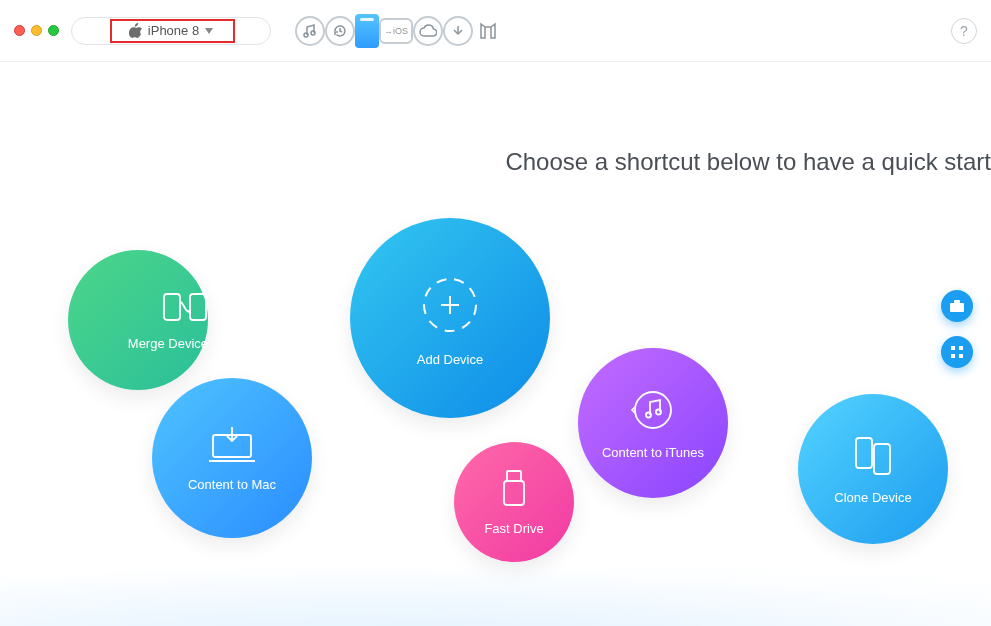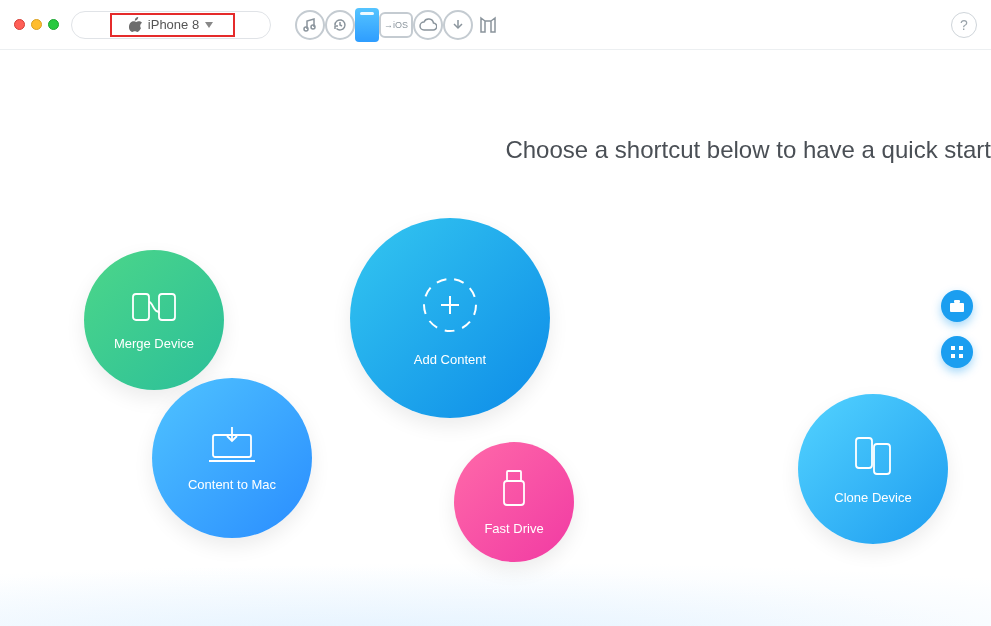--- a/index.html
+++ b/index.html
@@ -6,21 +6,21 @@
   body {
     width: 991px; height: 626px;
     font-family: -apple-system, "Helvetica Neue", Arial, sans-serif;
     background: #fff;
     position: relative; overflow: hidden;
     color: #333;
   }
   
   .toolbar {
     display: flex; align-items: center;
-    height: 50px; padding: 0 14px;
+    height: 62px; padding: 0 14px;
     border-bottom: 1px solid #eceff1;
     gap: 8px;
   }
   .traffic { display: flex; gap: 6px; margin-right: 4px; }
   .dot { width: 11px; height: 11px; border-radius: 50%; }
   .dot.red    { background: #ff5f57; border: 1px solid #d43d36; }
   .dot.yellow { background: #ffbd2e; border: 1px solid #d9a021; }
   .dot.green  { background: #28c940; border: 1px solid #1da531; }
 
   .device-pill {
@@ -73,21 +73,21 @@
   .bubble {
     position: absolute; border-radius: 50%;
     display: flex; flex-direction: column; align-items: center; justify-content: center;
     color: #fff; font-size: 13px; text-align: center; gap: 12px;
     box-shadow: 0 8px 20px rgba(0,0,0,0.08);
     cursor: pointer;
   }
   .bubble .lbl { font-size: 13px; font-weight: 400; }
   .bubble .ico { display:flex; align-items:center; justify-content:center; }
 
-  .b-merge   { width: 140px; height: 140px; left: 84px;  top: 250px; background: linear-gradient(135deg,#4cd689,#2bbf9a); }
+  .b-merge   { width: 140px; height: 140px; left: 68px;  top: 250px; background: linear-gradient(135deg,#4cd689,#2bbf9a); align-items: flex-end; }
   .b-mac     { width: 160px; height: 160px; left: 152px; top: 378px; background: linear-gradient(135deg,#4fc3ff,#2a8dff); }
   .b-add     { width: 200px; height: 200px; left: 350px; top: 218px; background: linear-gradient(135deg,#34c7f0,#0d8be8); }
   .b-fast    { width: 120px; height: 120px; left: 454px; top: 442px; background: linear-gradient(135deg,#ff6aa9,#f13aa3); }
   .b-itunes  { width: 150px; height: 150px; left: 578px; top: 348px; background: linear-gradient(135deg,#c36bff,#8a45ff); }
   .b-todev   { width: 140px; height: 140px; left: 724px; top: 238px; background: linear-gradient(135deg,#ffa165,#ff6b7a); }
   .b-clone   { width: 150px; height: 150px; left: 798px; top: 394px; background: linear-gradient(135deg,#53d3ff,#1d9cf0); }
 
   
   .side-fab {
     position: absolute; right: 18px; width: 32px; height: 32px;
@@ -204,33 +204,45 @@
     <div class="lbl">Content to Mac</div>
   </div>
 
   <div class="bubble b-add">
     <div class="ico">
       <svg width="70" height="70" viewBox="0 0 70 70" fill="none" stroke="#fff" stroke-width="2">
           <circle cx="35" cy="35" r="26" stroke-dasharray="10 8"></circle>
           <path d="M35 26v18M26 35h18"></path>
         </svg>
     </div>
-    <div class="lbl">Add Content</div>
+    <div class="lbl">Add Device</div>
   </div>
 
   <div class="bubble b-fast">
     <div class="ico">
       <svg width="26" height="40" viewBox="0 0 26 40" fill="none" stroke="#fff" stroke-width="1.8">
           <rect x="6" y="2" width="14" height="10" rx="1"></rect>
           <rect x="3" y="12" width="20" height="24" rx="3"></rect>
         </svg>
     </div>
     <div class="lbl">Fast Drive</div>
   </div>
 
+  <div class="bubble b-itunes">
+    <div class="ico">
+      <svg width="46" height="46" viewBox="0 0 46 46" fill="none" stroke="#fff" stroke-width="1.8">
+          <circle cx="23" cy="23" r="18"></circle>
+          <path d="M20 28V15l10-2v12"></path>
+          <circle cx="18.5" cy="28" r="2.5"></circle>
+          <circle cx="28.5" cy="25" r="2.5"></circle>
+          <path d="M5 20l-3 3 3 3" stroke-width="1.6"></path>
+        </svg>
+    </div>
+    <div class="lbl">Content to iTunes</div>
+  </div>
 
 
   <div class="bubble b-clone">
     <div class="ico">
       <svg width="46" height="44" viewBox="0 0 46 44" fill="none" stroke="#fff" stroke-width="1.8">
           <rect x="6" y="4" width="16" height="30" rx="3"></rect>
           <rect x="24" y="10" width="16" height="30" rx="3"></rect>
         </svg>
     </div>
     <div class="lbl">Clone Device</div>

